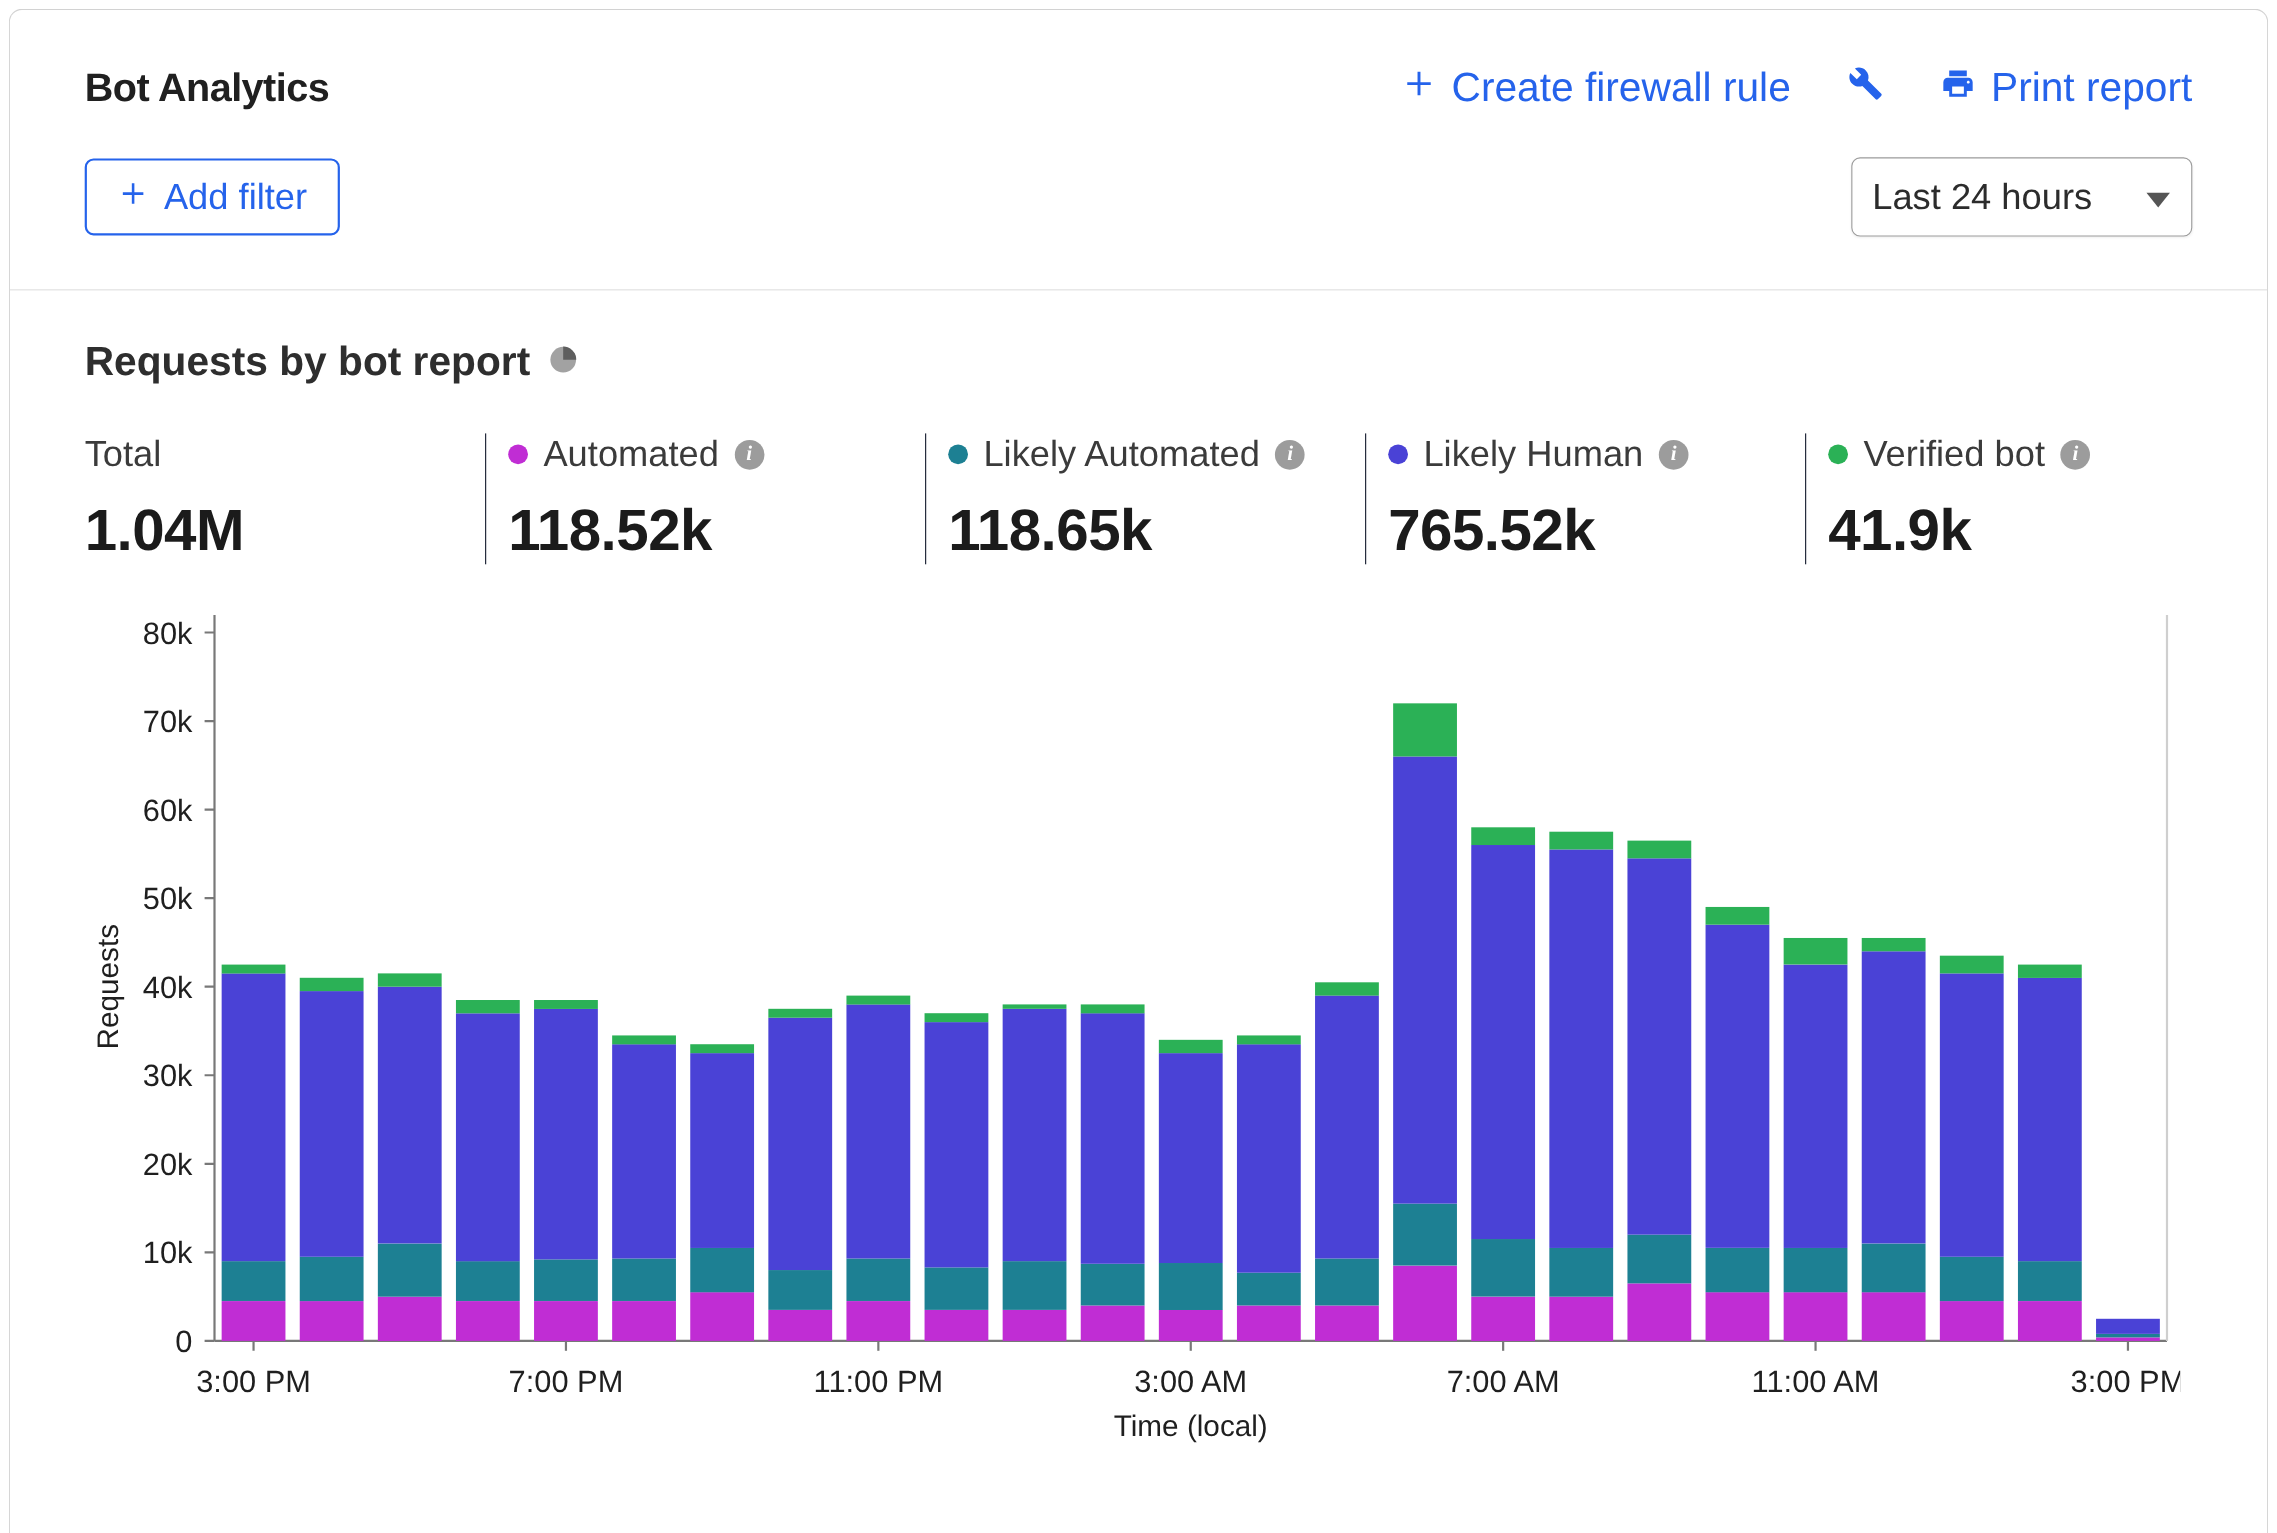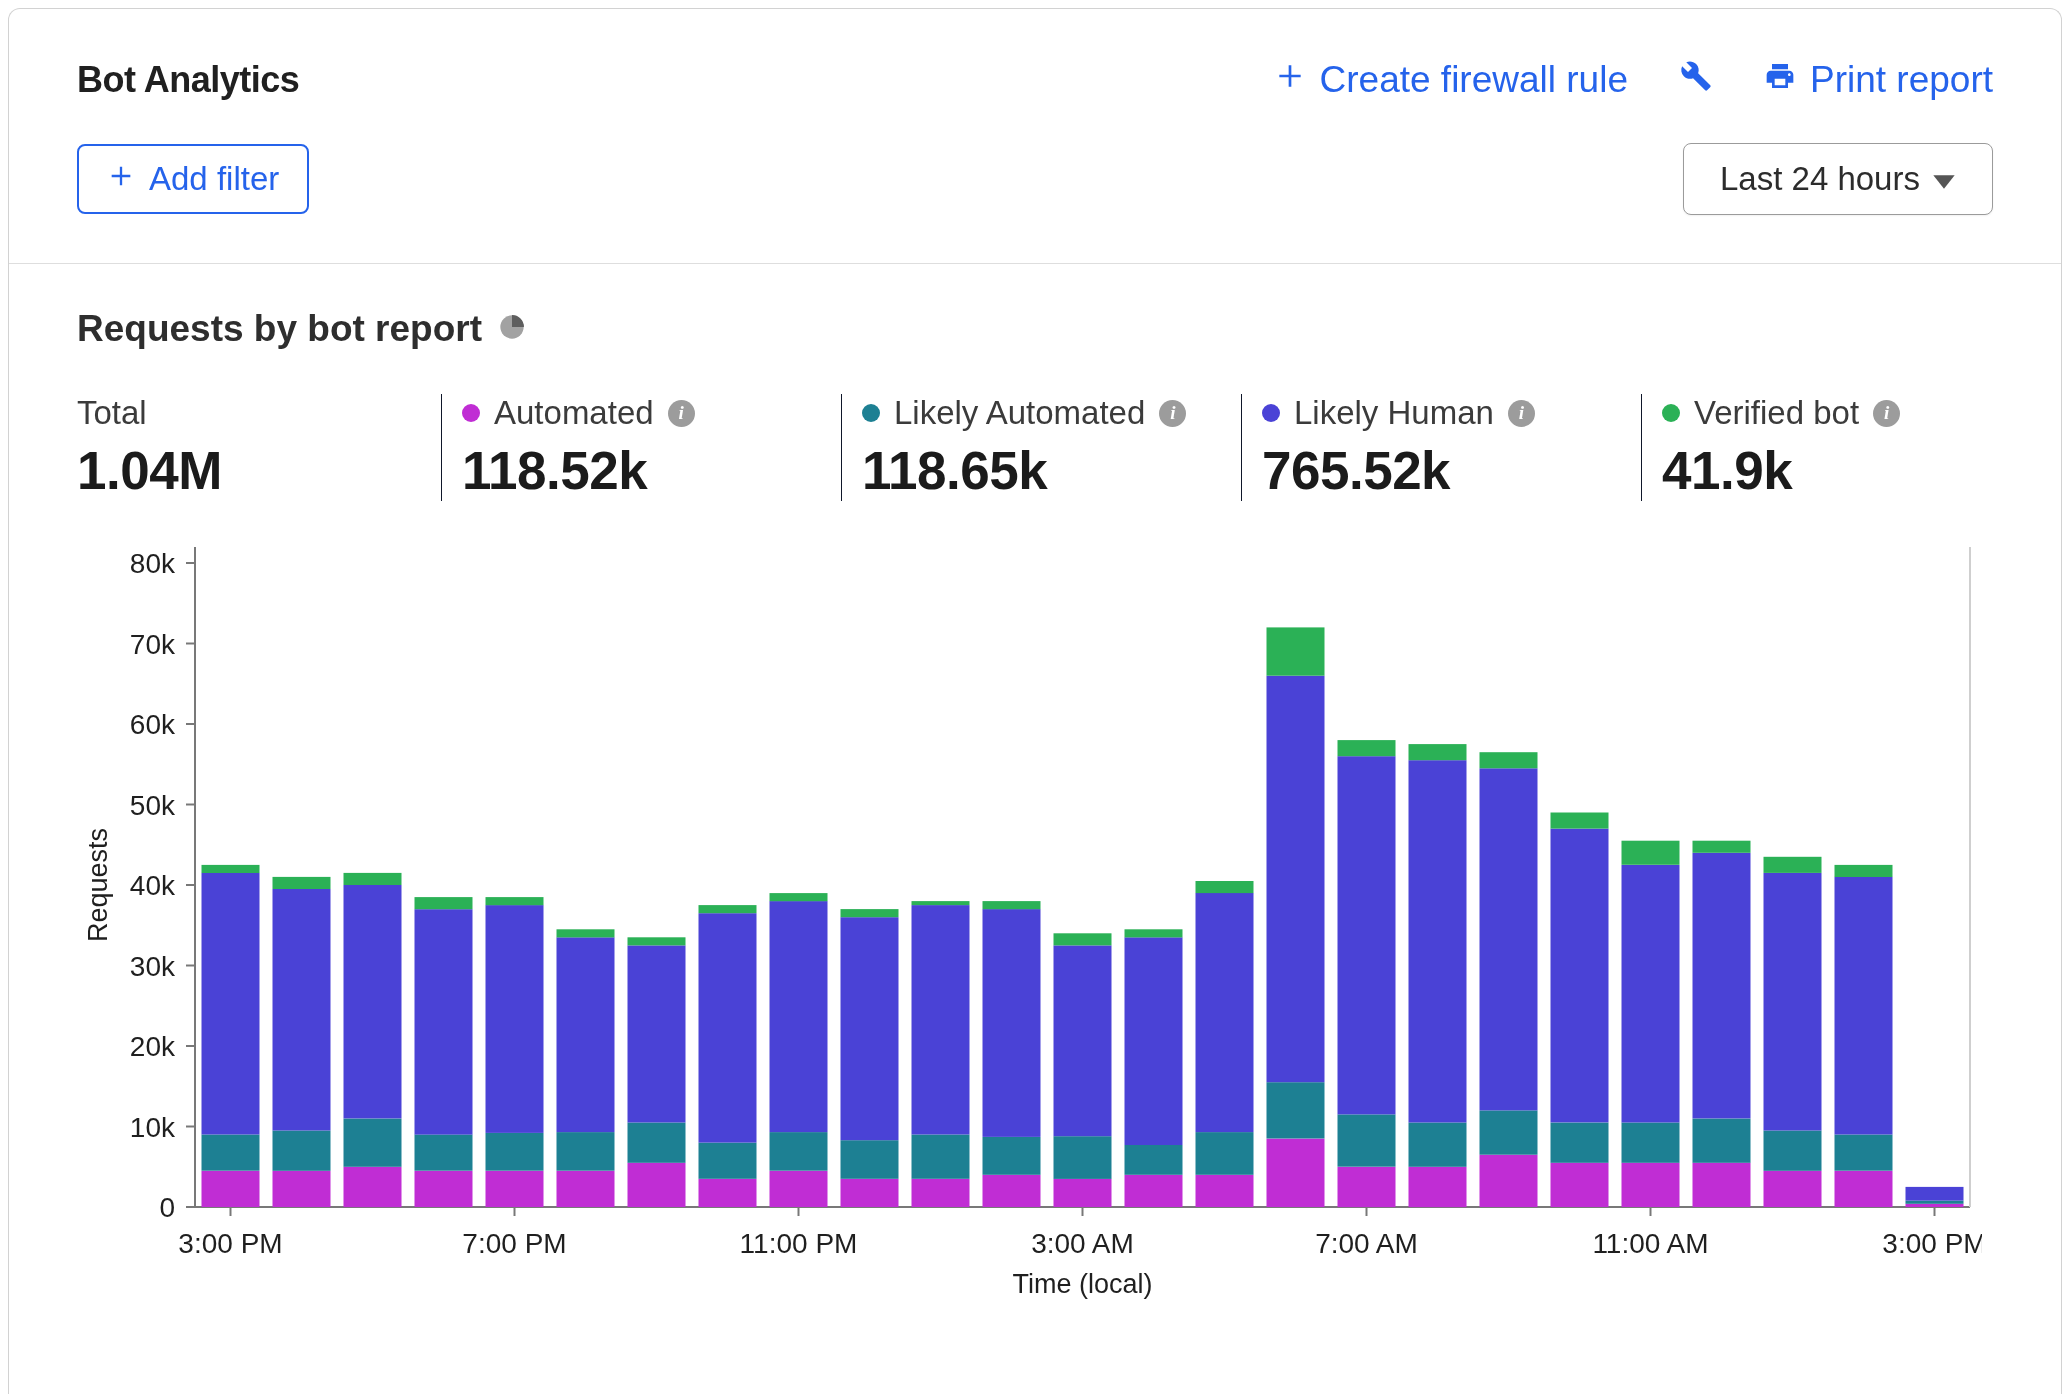--- a/index.html
+++ b/index.html
@@ -6,32 +6,32 @@
   html,body{width:2070px;height:1394px;background:#fff;font-family:"Liberation Sans","DejaVu Sans",sans-serif;color:#1d1d1d;overflow:hidden}
   .card{margin:8px 8px 0;border:1px solid #d2d2d2;border-bottom:none;border-radius:12px 12px 0 0;min-height:1386px;background:#fff}
   .card-top{padding:50px 68px 48px;border-bottom:1px solid #dedede}
   .header-row{display:flex;justify-content:space-between;align-items:center}
   .page-title{font-size:36px;font-weight:700;color:#202020;letter-spacing:-0.5px}
   .actions{display:flex;gap:52px;align-items:center}
   .action-link{display:flex;gap:14px;align-items:center;color:#2563eb;font-size:37px;cursor:pointer;white-space:nowrap}
   .action-link svg{flex:0 0 auto}
   .filter-row{display:flex;justify-content:space-between;align-items:center;margin-top:42px}
   .add-filter{display:flex;align-items:center;gap:14px;color:#2563eb;border:2px solid #2563eb;border-radius:8px;padding:14px 28px;font-size:33px;background:#fff;cursor:pointer}
-  .dropdown{display:flex;align-items:center;justify-content:space-between;width:310px;border:1px solid #9b9b9b;border-radius:8px;padding:16px 36px;font-size:33px;color:#2c2c2c;background:#fff;cursor:pointer;box-shadow:0 1px 2px rgba(0,0,0,.06)}
+  .dropdown{display:flex;align-items:center;justify-content:space-between;width:310px;border:1px solid #9b9b9b;border-radius:8px;padding:16px 18px;font-size:33px;color:#2c2c2c;background:#fff;cursor:pointer;box-shadow:0 1px 2px rgba(0,0,0,.06)}
   .content{padding:44px 68px 0}
   .section-header{display:flex;align-items:center;gap:16px}
   .section-title{font-size:37px;font-weight:700;color:#2e2e2e}
   .stats{display:flex;margin-top:44px;align-items:flex-start}
   .stat{width:400px;padding-left:20px;border-left:1px solid #0f172a}
   .stat--total{width:364px;padding-left:0;border-left:none}
   .stat--last{flex:1}
   .stat-label-row{display:flex;align-items:center;gap:14px;font-size:33px;color:#3b3b3b}
   .dot{width:18px;height:18px;border-radius:50%;background:#999;flex:0 0 auto}
   .info-icon{width:27px;height:27px;border-radius:50%;background:#9c9c9c;color:#fff;display:flex;align-items:center;justify-content:center;font-size:19px;font-family:"Liberation Serif","DejaVu Serif",serif;font-style:italic;font-weight:700;flex:0 0 auto;cursor:pointer}
-  .stat-value{font-size:53px;font-weight:700;color:#1b1b1b;margin-top:8px;letter-spacing:-0.5px}
+  .stat-value{font-size:53px;font-weight:700;color:#1b1b1b;margin-top:20px;letter-spacing:-0.5px}
   .chart-wrap{margin-top:26px}
   svg text{font-family:"Liberation Sans","DejaVu Sans",sans-serif}
   .tick{font-size:28px;fill:#1f1f1f}
   .axis-title{font-size:27px;fill:#1f1f1f}
 </style>
 </head>
 <body>
 
 <div class="card">
   <div class="card-top">

